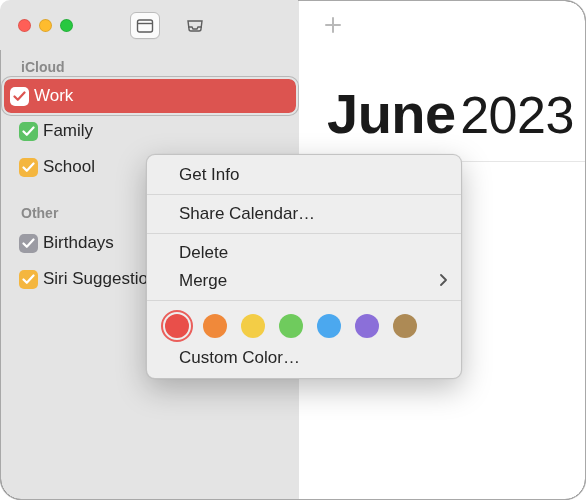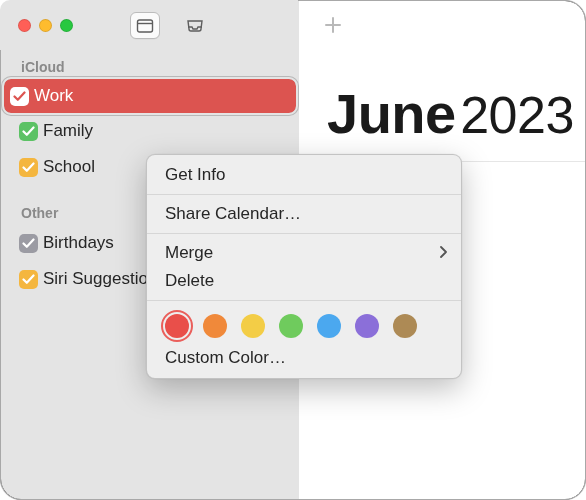--- a/index.html
+++ b/index.html
@@ -167,21 +167,21 @@
       border: 0.5px solid rgba(0,0,0,0.18);
       border-radius: 9px;
       box-shadow: 0 10px 30px rgba(0,0,0,0.25), 0 0 0 0.5px rgba(0,0,0,0.05);
       padding: 6px 0;
       backdrop-filter: blur(20px);
     }
     .menu-item {
       height: 28px;
       display: flex;
       align-items: center;
-      padding: 0 18px;
+      padding: 0 32px;
       font-size: 17px;
       color: #262626;
       position: relative;
     }
     .menu-sep {
       height: 1px;
       background: #d6d6d6;
       margin: 5px 0;
     }
     .submenu-arrow {
@@ -304,29 +304,29 @@
     </div>
     <div class="gridline"></div>
   </div>
 </div>
 
 <div class="context-menu">
   <div class="menu-item">Get Info</div>
   <div class="menu-sep"></div>
   <div class="menu-item">Share Calendar…</div>
   <div class="menu-sep"></div>
+  <div class="menu-item">Delete</div>
   <div class="menu-item">
     <span>Merge</span>
     <span class="submenu-arrow">
       <svg width="8" height="12" viewBox="0 0 8 12">
           <path d="M2 1 L7 6 L2 11" stroke="#555" stroke-width="1.8" fill="none" stroke-linecap="round" stroke-linejoin="round"></path>
         </svg>
     </span>
   </div>
-  <div class="menu-item">Delete</div>
   <div class="menu-sep"></div>
   <div class="color-row">
     <div class="color-swatch selected" style="background:#e94f4a;color:#e94f4a"></div>
     <div class="color-swatch" style="background:#f0893a"></div>
     <div class="color-swatch" style="background:#f3cd46"></div>
     <div class="color-swatch" style="background:#6fcb5d"></div>
     <div class="color-swatch" style="background:#4ba8ef"></div>
     <div class="color-swatch" style="background:#8b6fd9"></div>
     <div class="color-swatch" style="background:#ad8a55"></div>
   </div>

